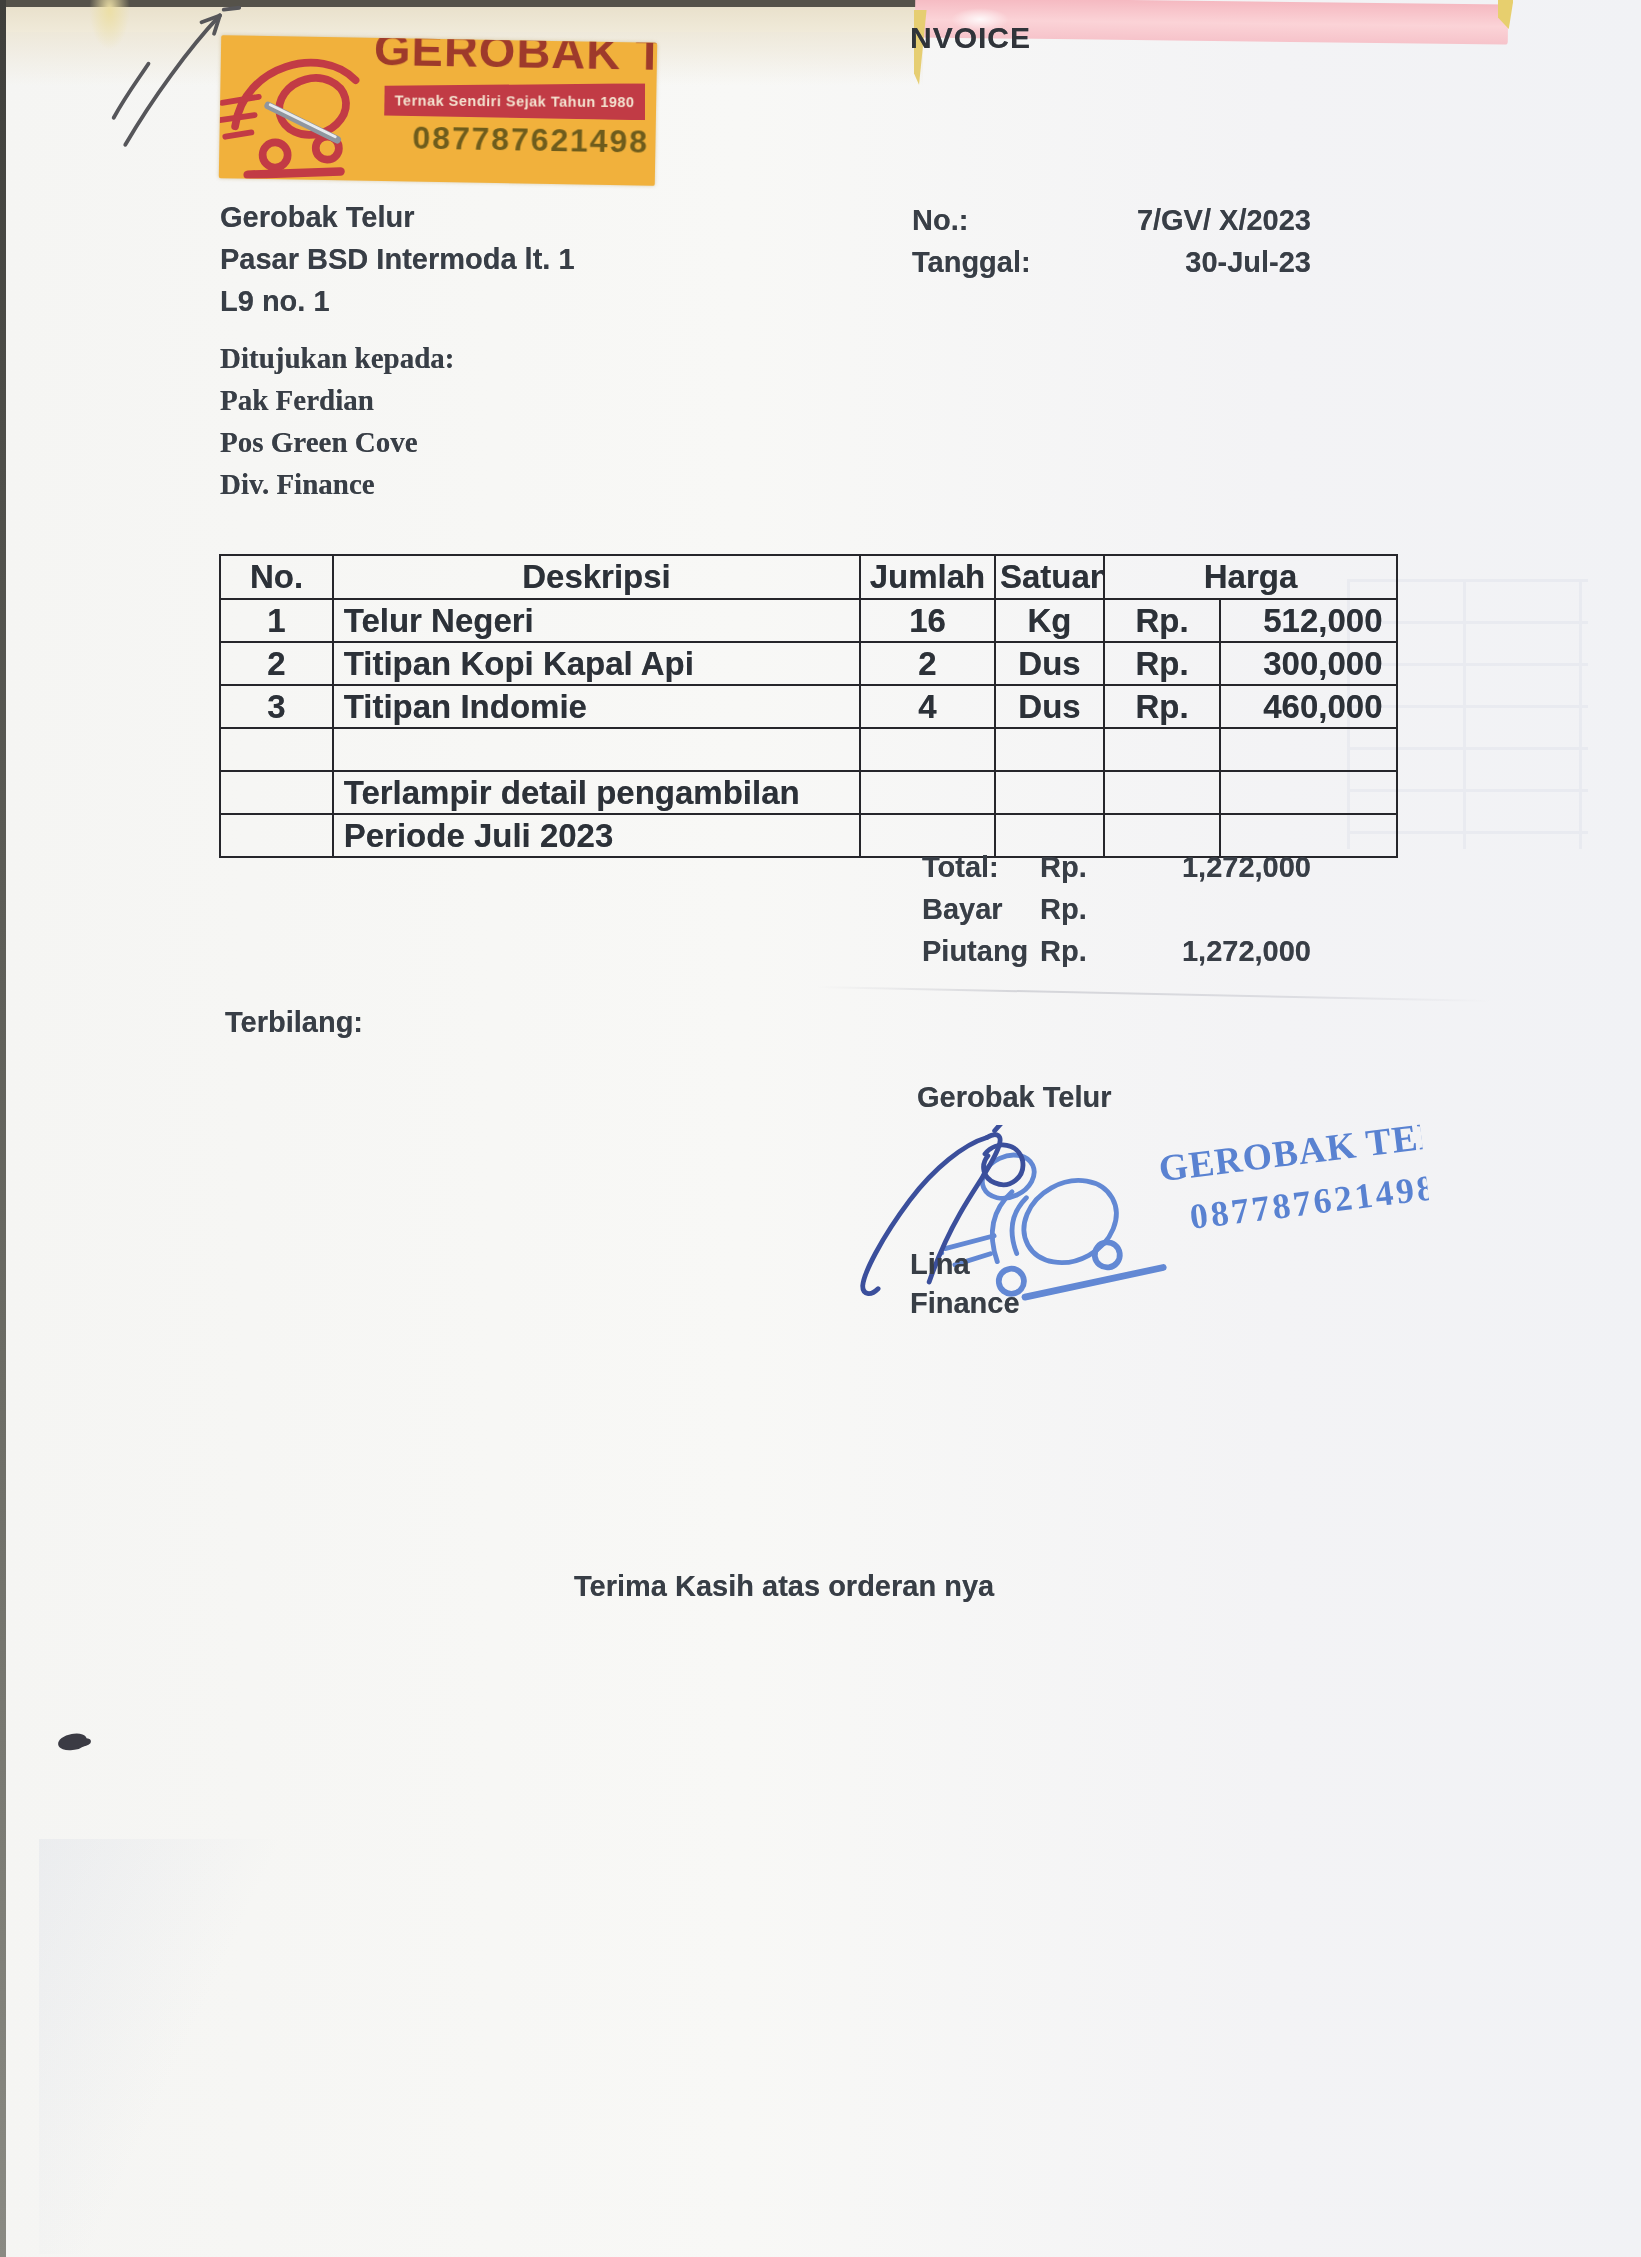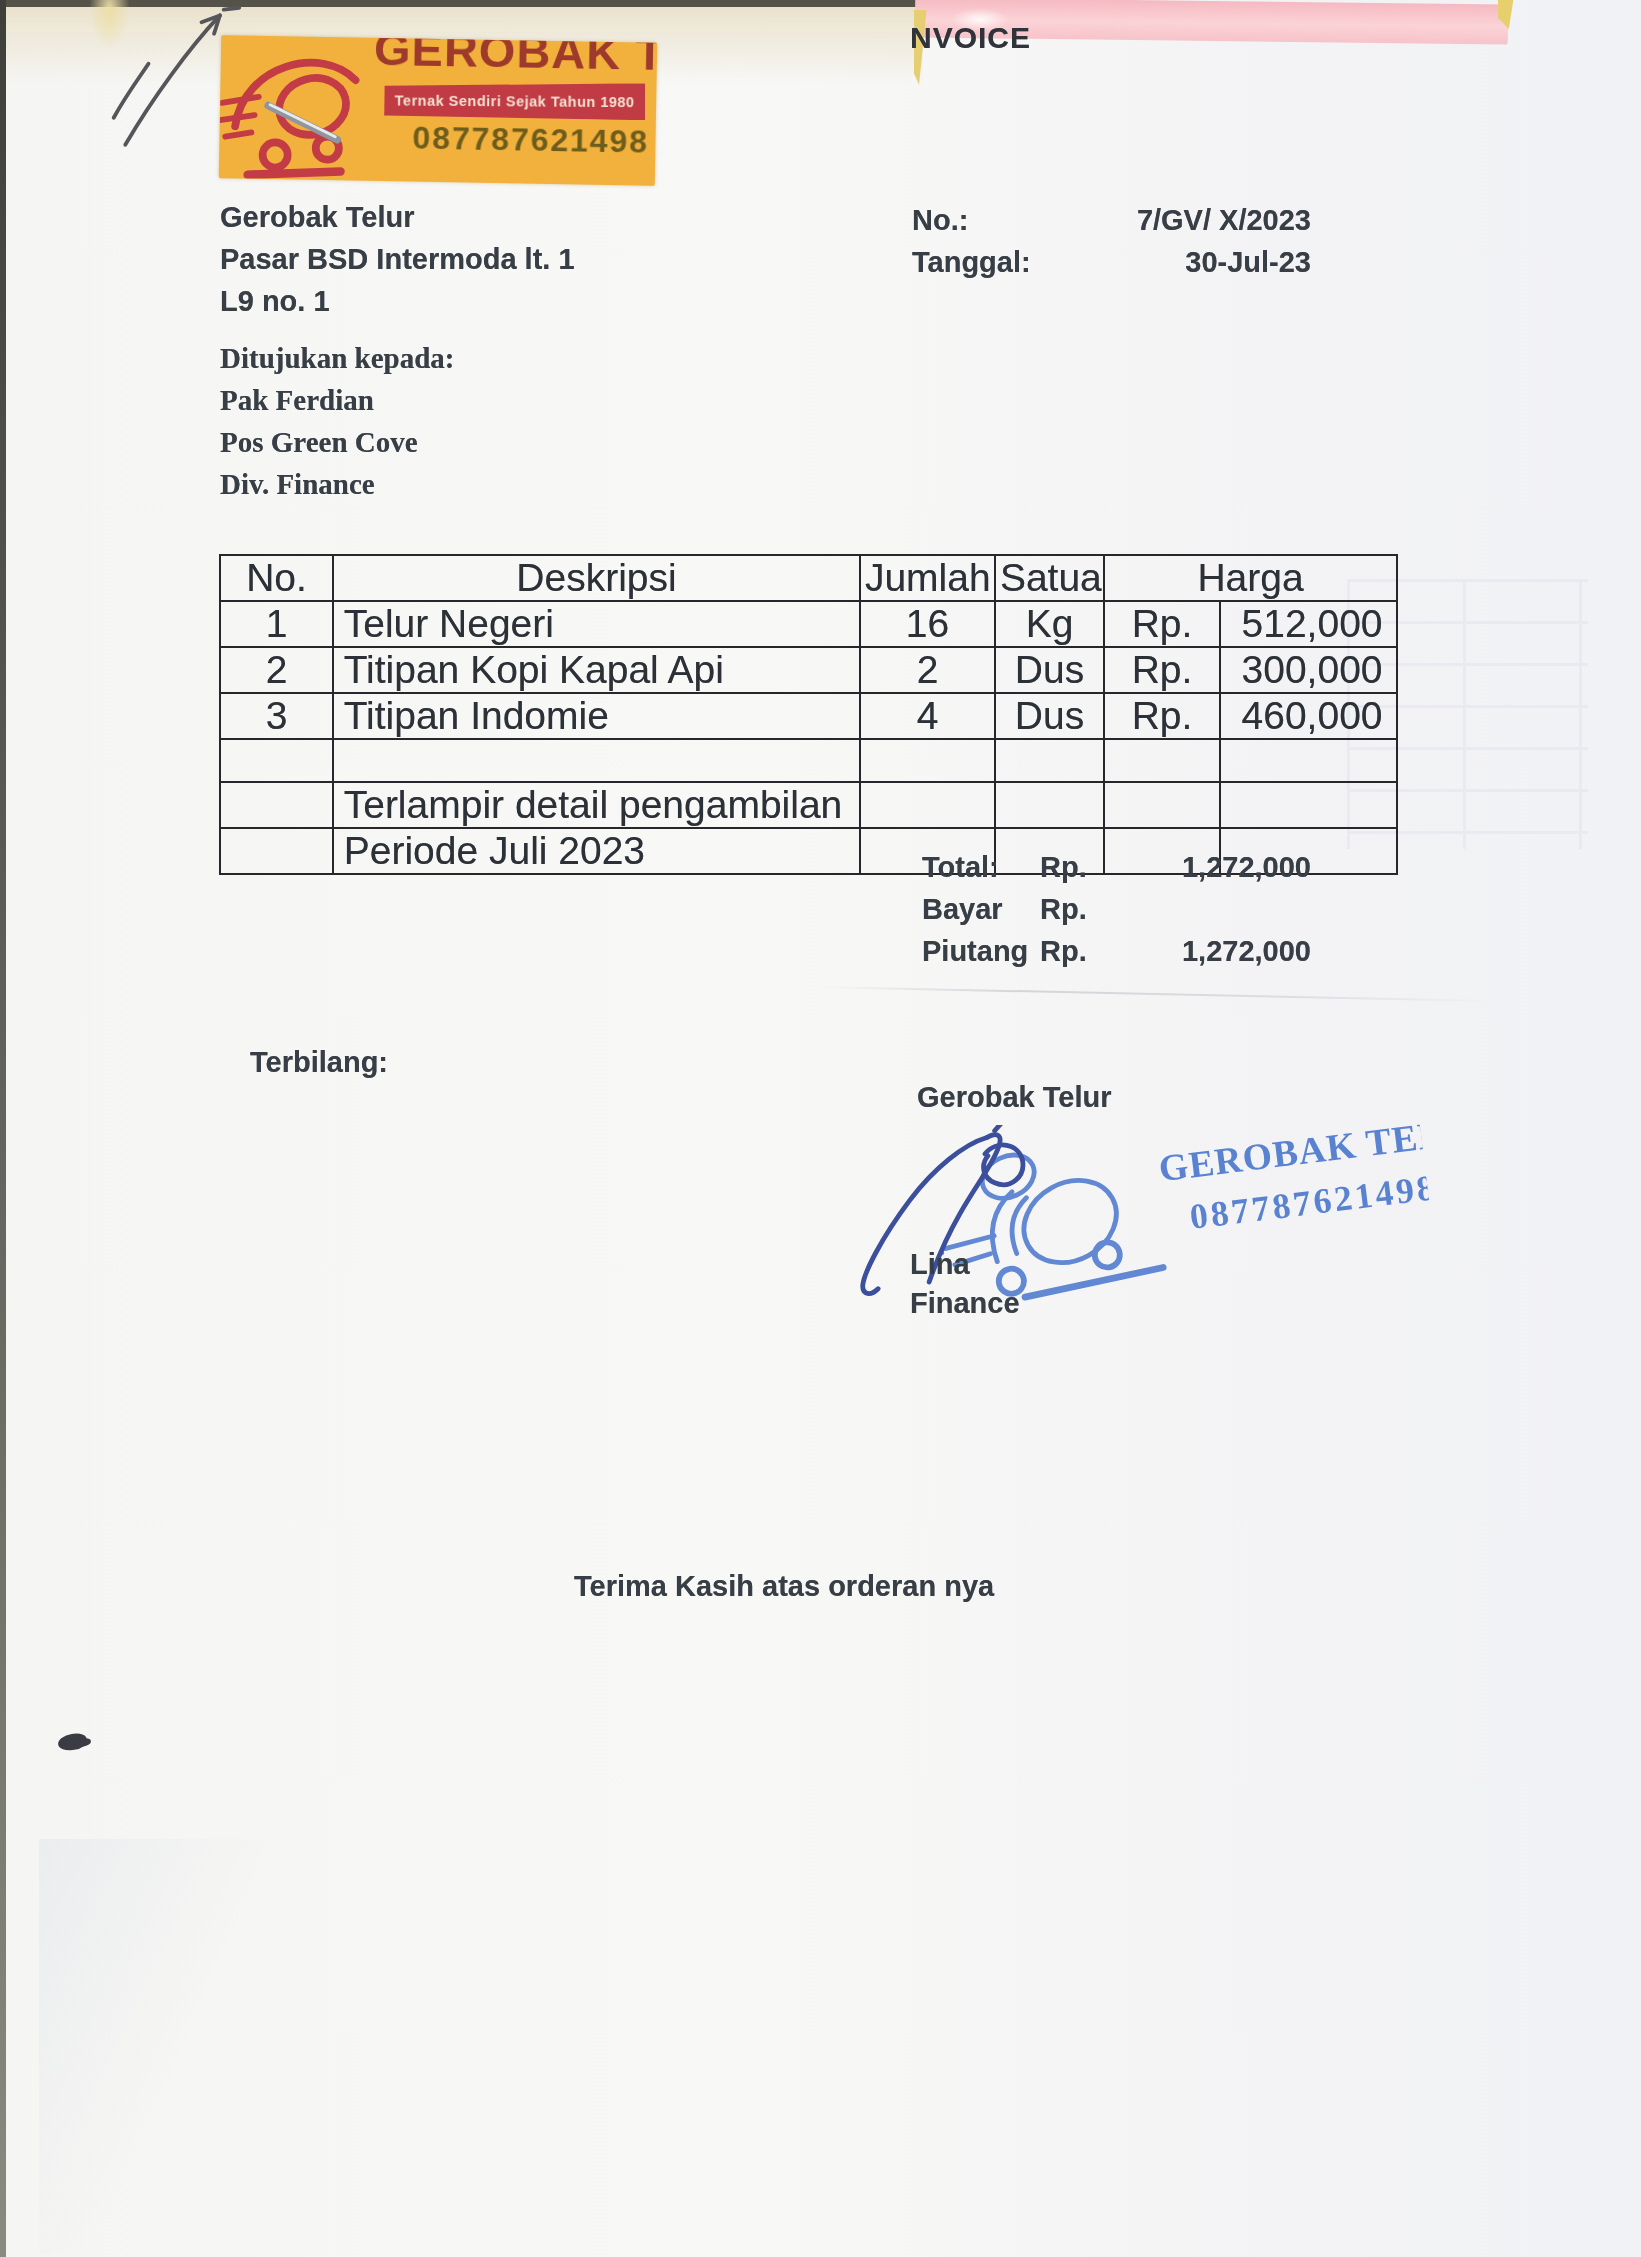--- a/index.html
+++ b/index.html
@@ -31,36 +31,36 @@
   .logo-bigtext{left:153px;top:-17.4px;font-size:47px;font-weight:800;color:#9e3a2b;letter-spacing:1px;white-space:nowrap;font-family:"Liberation Sans",sans-serif;filter:blur(0.5px);}
   .ribbon{left:164px;top:42px;width:261px;height:37px;background:#c13b45;color:#f3e2cf;display:flex;align-items:center;justify-content:center;font-size:14.5px;font-weight:700;letter-spacing:0.5px;transform:rotate(-.6deg);filter:blur(0.4px);clip-path:polygon(0 12%,100% 0,100% 100%,0 92%);}
   .logo-phone{left:193px;top:81px;font-size:32px;font-weight:800;color:#6e5c1c;letter-spacing:1.9px;filter:blur(0.5px);}
   
   .seller{left:220px;top:196px;line-height:42px;}
   .meta-labels{left:912px;top:199px;line-height:42px;}
   .meta-values{left:1012px;top:199px;width:299px;line-height:42px;text-align:right;}
   .recipient{left:220px;top:337px;line-height:42px;font-family:Liberation Serif, serif;}
   
   table.items{border-collapse:collapse;table-layout:fixed;width:1087px;}
-  table.items td,table.items th{border:2.9px solid #26262b;padding:0 9.7px;font-weight:400;font-size:39px;color:#2c3138;overflow:hidden;white-space:nowrap;text-shadow:0 0 0.6px rgba(40,45,55,.55);}
+  table.items td,table.items th{border:2.9px solid #26262b;padding:0 9.7px;font-weight:700;font-size:33px;color:#2c3138;overflow:hidden;white-space:nowrap;text-shadow:0 0 0.6px rgba(40,45,55,.55);}
   table.items th{height:42px;text-align:center;padding:0 3.9px;}
   table.items td{height:41px;}
   .items-wrap{left:219px;top:554px;}
   .c-no{width:113px;text-align:center;}
   .c-desc{width:527px;text-align:left;}
   .c-qty{width:135px;text-align:center;}
   .c-unit{width:109px;text-align:center;border-radius:17px;}
   .c-cur{width:116px;text-align:center;}
   .c-amt{width:177px;text-align:right;padding-right:13.5px !important;}
   
   .totals{left:922px;top:846px;}
   .totals .trow{display:grid;grid-template-columns:118px 97px 174px;height:42px;align-items:center;}
   .totals .tamt{text-align:right;}
   
-  .terbilang{left:225px;top:1046px;font-weight:700;margin-left:25px;}
+  .terbilang{left:225px;top:1006px;font-weight:700;}
   .notes{left:225px;top:1089px;line-height:42px;}
   
   .sig-company{left:917px;top:1081px;}
   .sig-name{left:910px;top:1248px;}
   .sig-title{left:910px;top:1287px;}
   .thankyou{left:574px;top:1570px;}
   .stamp-wrap{left:941px;top:1144px;width:492px;height:169px;transform:rotate(-7deg);transform-origin:39px 116px;opacity:.92;}
   .sig-svg{left:852px;top:1125px;width:188px;height:183px;}
   .scribble-svg{left:104px;top:0;width:169px;height:166px;}
 </style>

